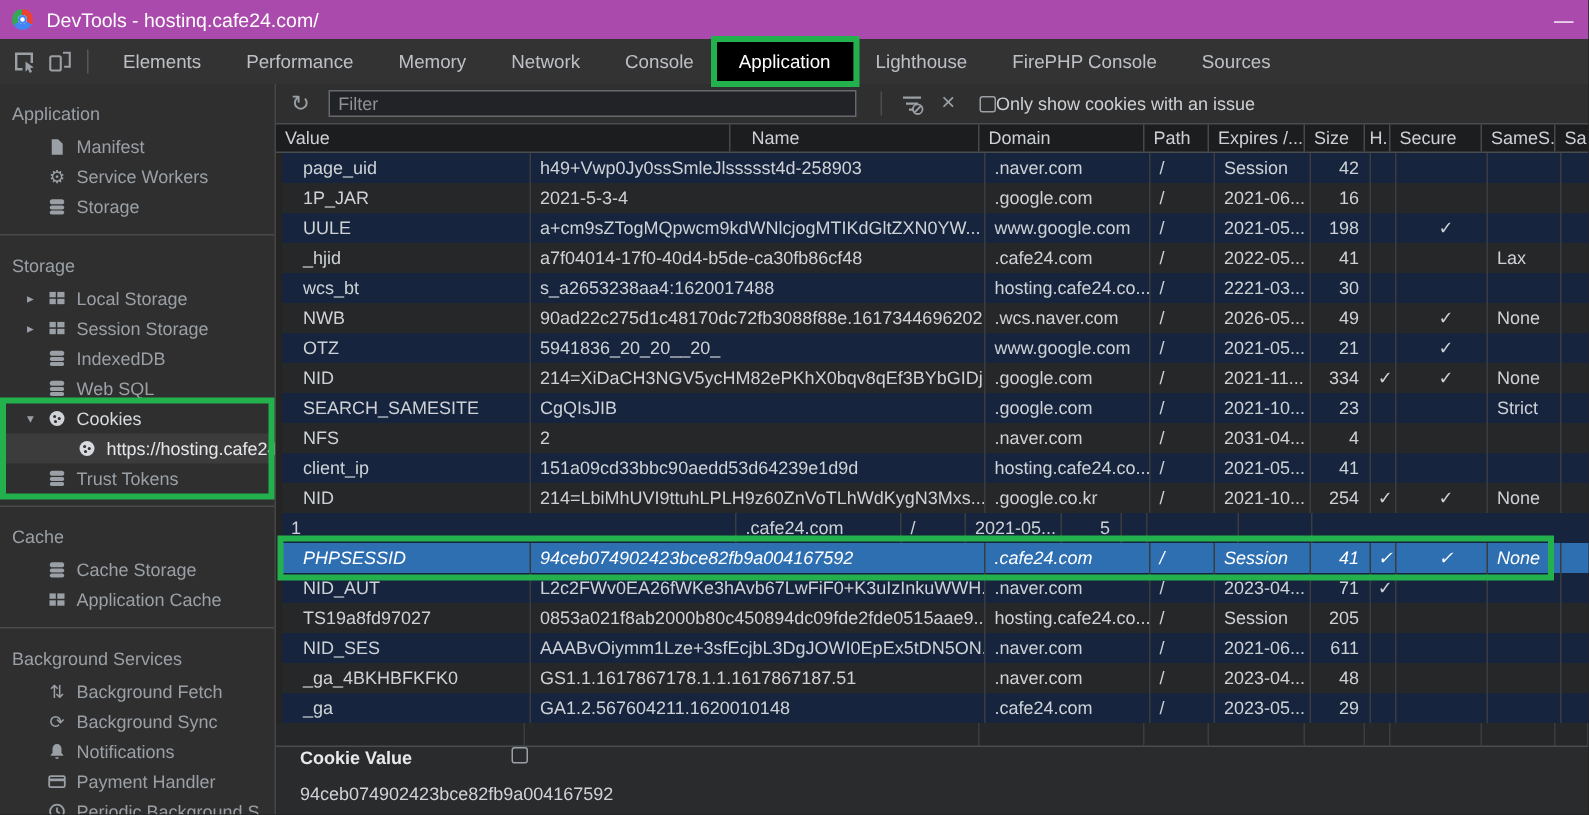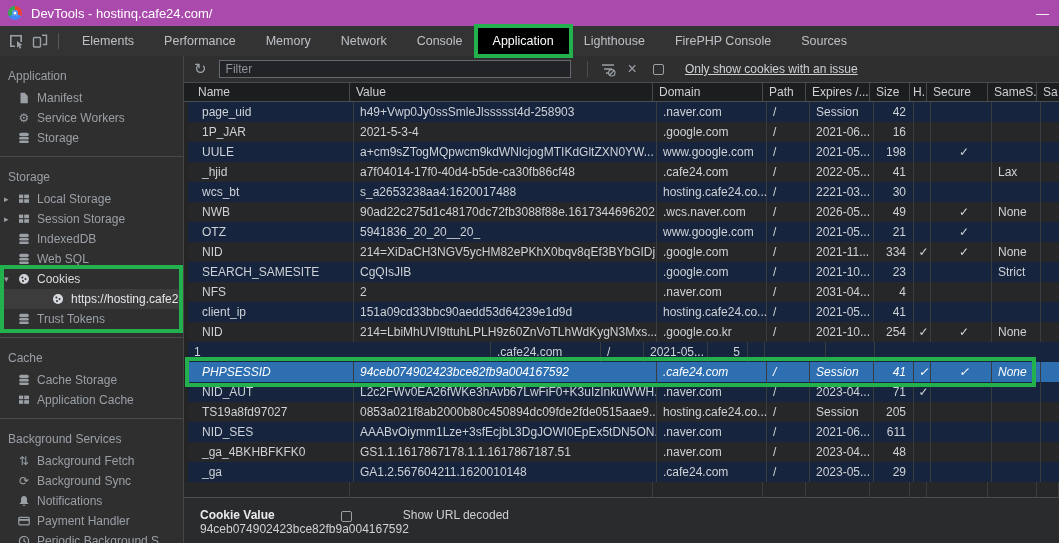--- a/index.html
+++ b/index.html
@@ -25,21 +25,21 @@
   .tab { padding:0 15px; height:26px; line-height:26px; white-space:nowrap; }
   .tab.active { background:#000; color:#fff; outline:4px solid #22b14c; }
 
   
   .sidebar { position:absolute; left:0; top:56px; width:184px; height:487px;
     background:#2f2f2f; border-right:1px solid #464646; color:#9aa0a6; font-size:12px;
     overflow:hidden; }
   .sb-section { padding-top:8px; padding-bottom:8px; }
   .sb-section + .sb-section { border-top:1px solid #4a4a4a; }
   .sb-h { height:24px; line-height:24px; padding-left:8px; color:#9aa0a6; }
-  .sb-item { height:20px; line-height:20px; display:flex; align-items:center; padding-left:18px; white-space:nowrap; }
+  .sb-item { height:20px; line-height:20px; display:flex; align-items:center; padding-left:32px; white-space:nowrap; }
   .sb-item .chev { width:12px; margin-left:-14px; margin-right:2px; font-size:9px; color:#9aa0a6; }
   .sb-item .icn { width:12px; height:12px; margin-right:7px; flex:0 0 auto; color:#9aa0a6; }
   .sb-item.bright { color:#d7dade; }
   .sb-item.bright .icn { color:#cfd3d8; }
   .sb-item.sel { background:#3c3c3c; color:#e4e6e9; padding-left:52px; }
   .sb-item.sel .icn { color:#d7dade; }
   .uni-icn { width:16px; margin-right:5px; margin-left:-2px; font-size:12px; text-align:center; flex:0 0 auto; }
 
   
   .main { position:absolute; left:184px; top:56px; width:875px; height:487px; background:#242424; }
@@ -50,21 +50,21 @@
   .filter-box { margin-left:12px; width:352px; height:18px; background:#222326;
     border:1px solid #666a6e; color:#c6cacd; font-size:12px; padding:5px 6px;
     font-family:"Liberation Sans", sans-serif; }
   .filter-box::placeholder { color:#8d9297; }
   .t-sep { width:1px; height:16px; background:#4a4d50; margin-left:16px; }
   .ticn { width:16px; height:16px; margin-left:12px; }
   .t-x { font-size:16px; margin-left:12px; color:#9aa0a6; }
   .cb { width:11px; height:11px; border:1px solid #9aa0a6; border-radius:2px; background:transparent;
     display:inline-block; flex:0 0 auto; }
   .toolbar .cb { margin-left:16px; }
-  .toolbar .cb-label { margin-left:21px; color:#cdd1d5;text-decoration:underline; }
+  .toolbar .cb-label { margin-left:0; color:#cdd1d5; }
 
   
   .thead { position:absolute; left:0; top:26px; width:875px; height:20px; background:#1c1d1f;
     border-top:1px solid #4a4d50; border-bottom:1px solid #4a4d50;
     display:flex; color:#cdd1d5; font-size:12px; }
   .thead .cell { line-height:18px; }
   .cell { padding-left:6px; white-space:nowrap; overflow:hidden; border-right:1px solid #47494c; }
   .c-name { width:166px; padding-left:14px; }
   .c-value { width:303px; }
   .c-domain { width:110px; }
@@ -81,21 +81,21 @@
   .trow.odd { background:#16243e; }
   .trow.selected { background:#2e6fb2; color:#ffffff;font-style:italic; }
   .trow .c-h, .trow .c-sec { text-align:center; padding-right:0; }
   .filler { position:absolute; left:0; top:426px; width:875px; height:15px; display:flex;
     background:#262728; }
   .filler .cell { border-right:1px solid #3a3d40; height:15px; }
 
   
   .preview { position:absolute; left:0; top:441px; width:875px; height:46px; background:#2a2b2c;
     border-top:1px solid #4a4d50; color:#cdd1d5; font-size:12px; }
-  .pv-row1 { display:flex; align-items:flex-end; height:24px; padding-left:16px;gap:44px; }
+  .pv-row1 { display:flex; align-items:flex-start; height:24px; padding-left:16px;gap:44px; }
   .pv-title { font-weight:bold; color:#e8eaed; }
   .pv-row1 .cb { margin-left:22px; }
   .pv-row1 .cb-label { margin-left:7px;margin-top:43px; }
   .pv-value { padding-left:16px; color:#cfd3d8; }
 
   
   .anno { position:absolute; border:4px solid #22b14c; pointer-events:none; z-index:50; }
   .anno-cookies  { left:0;   top:265px; width:183px; height:68px; }
   .anno-phpsess  { left:185px; top:357px; width:851px; height:30px; }
 
@@ -303,22 +303,22 @@
     <span class="t-sep"></span>
     <svg class="ticn" style="color:#9aa0a6">
         <use href="#i-clearfilter"></use>
       </svg>
     <span class="t-x">×</span>
     <span class="cb"></span>
     <span class="cb-label">Only show cookies with an issue</span>
   </div>
 
   <div class="thead">
+    <div class="cell c-value">Value</div>
     <div class="cell c-name">Name</div>
-    <div class="cell c-value">Value</div>
     <div class="cell c-domain">Domain</div>
     <div class="cell c-path">Path</div>
     <div class="cell c-exp">Expires /...</div>
     <div class="cell c-size" style="text-align:left;padding-left:6px;">Size</div>
     <div class="cell c-h">H.</div>
     <div class="cell c-sec">Secure</div>
     <div class="cell c-ss">SameS...</div>
     <div class="cell c-sa">Sa</div>
   </div>
 

